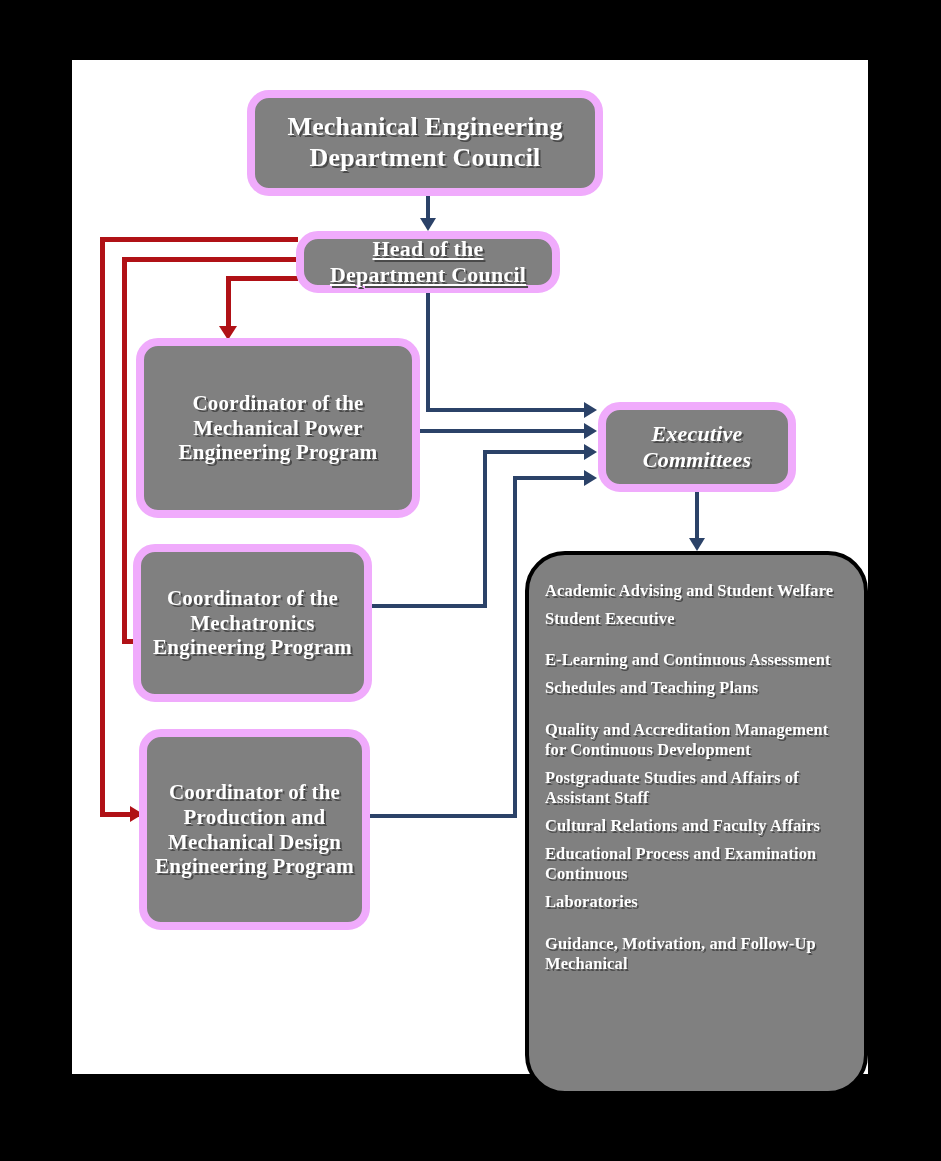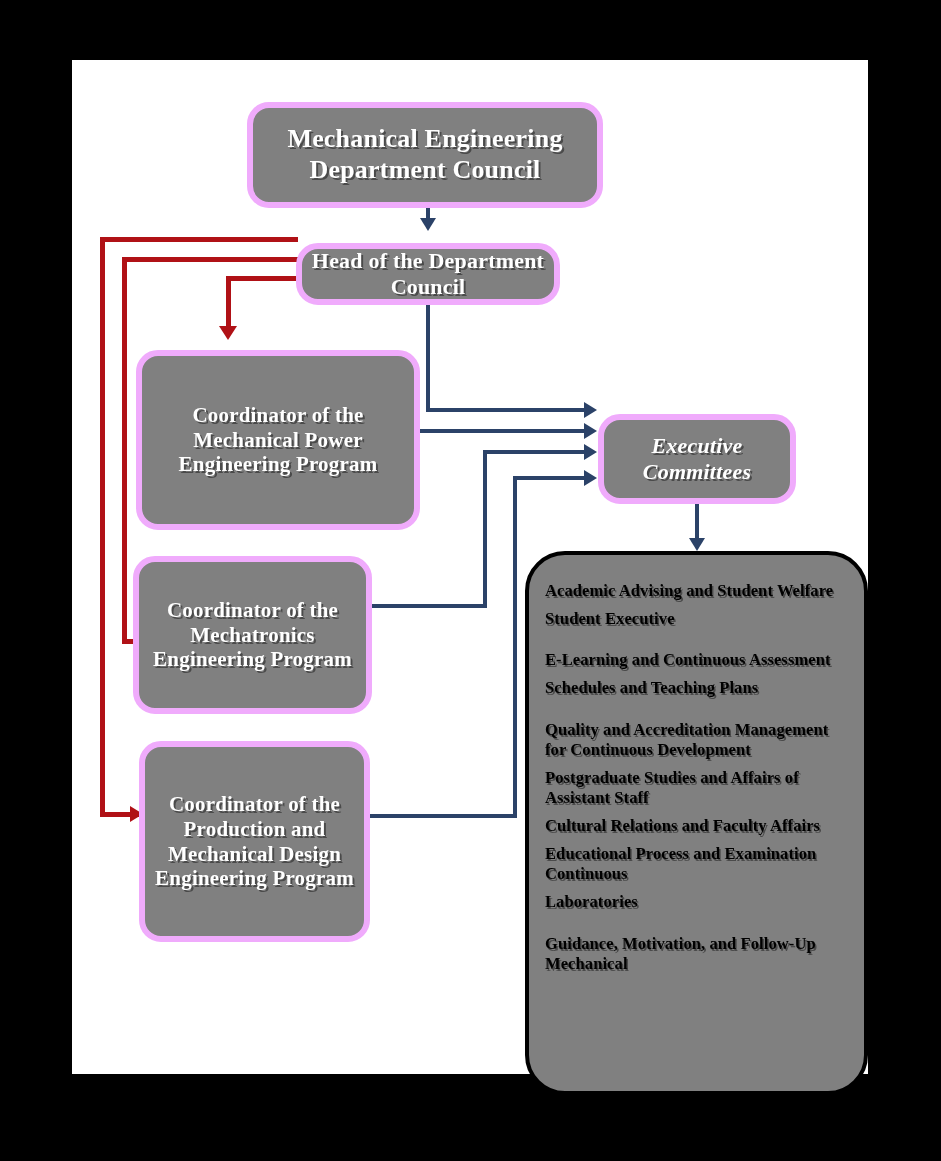--- a/index.html
+++ b/index.html
@@ -22,58 +22,57 @@
     width: 796px;
     height: 1014px;
     background: #ffffff;
   }
 
   
   .node {
     position: absolute;
     box-sizing: border-box;
     background: #808080;
-    border: 6px solid #f0abfc;
+    border: 8px solid #f0abfc;
     border-radius: 22px;
     color: #ffffff;
     font-weight: bold;
     text-align: center;
     display: flex;
     align-items: center;
     justify-content: flex-end;
     text-shadow: 2px 2px 0 #4a4a4a;
     line-height: 1.18;
     letter-spacing: .2px;
-    margin-top: 12px;
   }
   .node .node-label { display: block; padding: 0 8px; }
 
   #node-council    { left: 247px; top: 90px;  width: 356px; height: 106px; font-size: 26px; }
-  #node-head       { left: 296px; top: 231px; width: 264px; height: 62px;  font-size: 22px; }
+  #node-head       { left: 296px; top: 231px; width: 264px; height: 62px;  font-size: 22px; text-decoration: underline; }
   #node-power      { left: 136px; top: 338px; width: 284px; height: 180px; font-size: 21px; }
   #node-mecha      { left: 133px; top: 544px; width: 239px; height: 158px; font-size: 21px; }
   #node-production { left: 139px; top: 729px; width: 231px; height: 201px; font-size: 21px; }
   #node-exec       { left: 598px; top: 402px; width: 198px; height: 90px;  font-size: 22px; font-style: italic; }
 
   
   #node-committees {
     position: absolute;
     box-sizing: border-box;
     left: 525px;
     top: 551px;
     width: 343px;
     height: 544px;
     background: #808080;
     border: 4px solid #000000;
     border-radius: 40px;
     padding: 26px 16px 20px 16px;
     overflow: hidden;
   }
   .committee-item {
-    color: #000000;
+    color: #ffffff;
     font-weight: bold;
     font-size: 16.5px;
     line-height: 1.22;
     text-shadow: 1.5px 1.5px 0 #4a4a4a;
     letter-spacing: .1px;
   }
   .gap-sm { margin-bottom: 8px; }
   .gap-lg { margin-bottom: 21px; }
 
   

